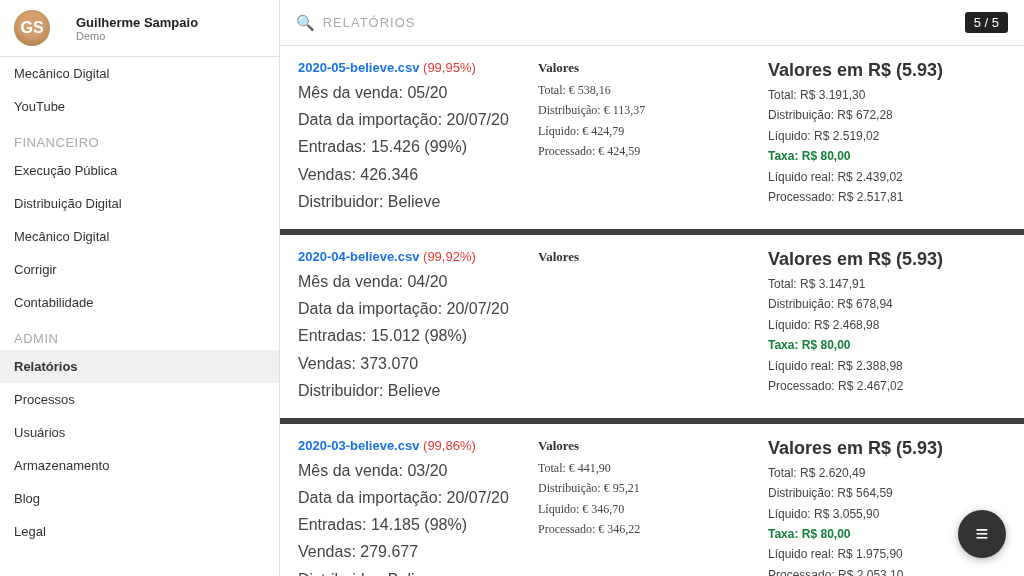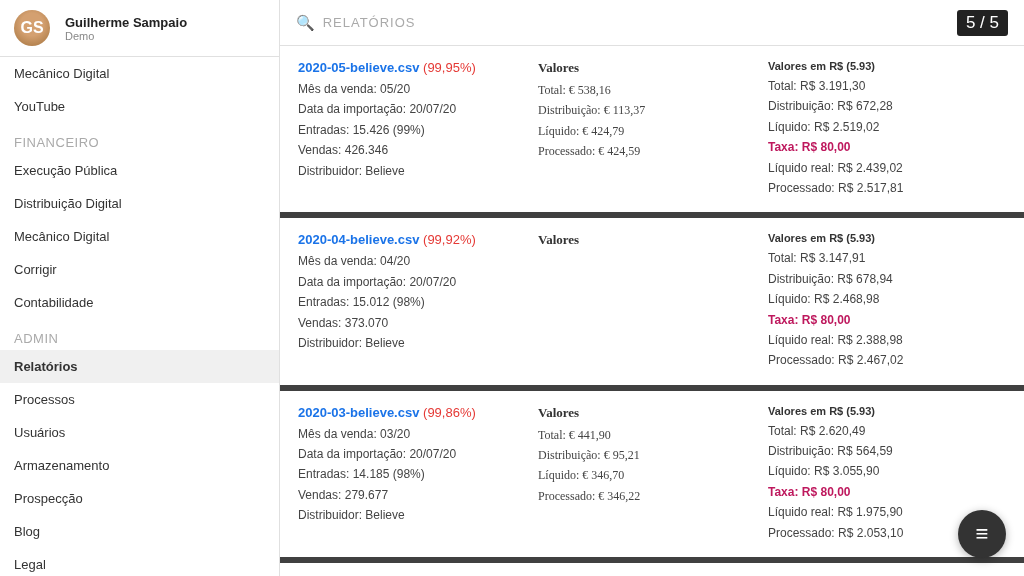--- a/index.html
+++ b/index.html
@@ -22,21 +22,21 @@
       align-items: center;
       padding: 10px 14px;
       border-bottom: 1px solid #e0e0e0;
     }
     .avatar {
       width: 36px;
       height: 36px;
       border-radius: 50%;
       background: #b91c1c;
       overflow: hidden;
-      margin-right: 15px;
+      margin-right: 26px;
       flex-shrink: 0;
     }
     .avatar-inner {
       width: 100%;
       height: 100%;
       background: radial-gradient(circle at 50% 40%, #d4a070 40%, #a0703a 100%);
       display: flex;
       align-items: center;
       justify-content: center;
       color: #fff;
@@ -90,21 +90,21 @@
     .header-title {
       flex: 1;
       font-size: 13px;
       color: #aaa;
       letter-spacing: 1px;
       text-transform: uppercase;
     }
     .page-badge {
       background: #222;
       color: #fff;
-      font-size: 17px;
+      font-size: 13px;
       padding: 3px 9px;
       border-radius: 3px;
     }
 
     
     .report-list {
       flex: 1;
       overflow-y: auto;
       padding: 0;
     }
@@ -117,28 +117,28 @@
       padding: 14px 18px;
       gap: 0;
     }
 
     .col-info { flex: 0 0 240px; min-width: 200px; }
     .col-values { flex: 0 0 230px; min-width: 180px; font-family: Liberation Serif, serif; }
     .col-rs { flex: 1; min-width: 220px; }
 
     .report-title { font-size: 13px; font-weight: bold; color: #1a73e8; margin-bottom: 4px; }
     .report-title .pct { color: #e53935; font-weight: normal; }
-    .report-meta { font-size: 12px; color: #444; line-height: 1.7; }
+    .report-meta { font-size: 16px; color: #444; line-height: 1.7; }
 
     .values-title { font-size: 13px; font-weight: bold; color: #333; margin-bottom: 4px; }
     .values-data { font-size: 12px; color: #444; line-height: 1.7; }
 
-    .rs-title { font-size: 11px; font-weight: bold; color: #333; margin-bottom: 4px; }
+    .rs-title { font-size: 18px; font-weight: bold; color: #333; margin-bottom: 4px; }
     .rs-data { font-size: 12px; color: #444; line-height: 1.7; }
-    .rs-data .tax { color: #be185d; font-weight: bold; text-align: right; }
+    .rs-data .tax { color: #15803d; font-weight: bold; text-align: right; }
 
     
     .fab {
       position: fixed;
       bottom: 18px;
       right: 18px;
       width: 48px;
       height: 48px;
       border-radius: 50%;
       background: #333;
@@ -181,21 +181,20 @@
       <div class="sidebar-item">Corrigir</div>
       <div class="sidebar-item">Contabilidade</div>
     </div>
 
     <div>
       <div class="sidebar-section-label">Admin</div>
       <div class="sidebar-item active">Relatórios</div>
       <div class="sidebar-item">Processos</div>
       <div class="sidebar-item">Usuários</div>
       <div class="sidebar-item">Armazenamento</div>
-      <div class="sidebar-item">Prospecção</div>
     </div>
 
     <div>
       <div class="sidebar-item">Blog</div>
       <div class="sidebar-item">Legal</div>
 
     </div>
   </div>
 
   <div class="main">

